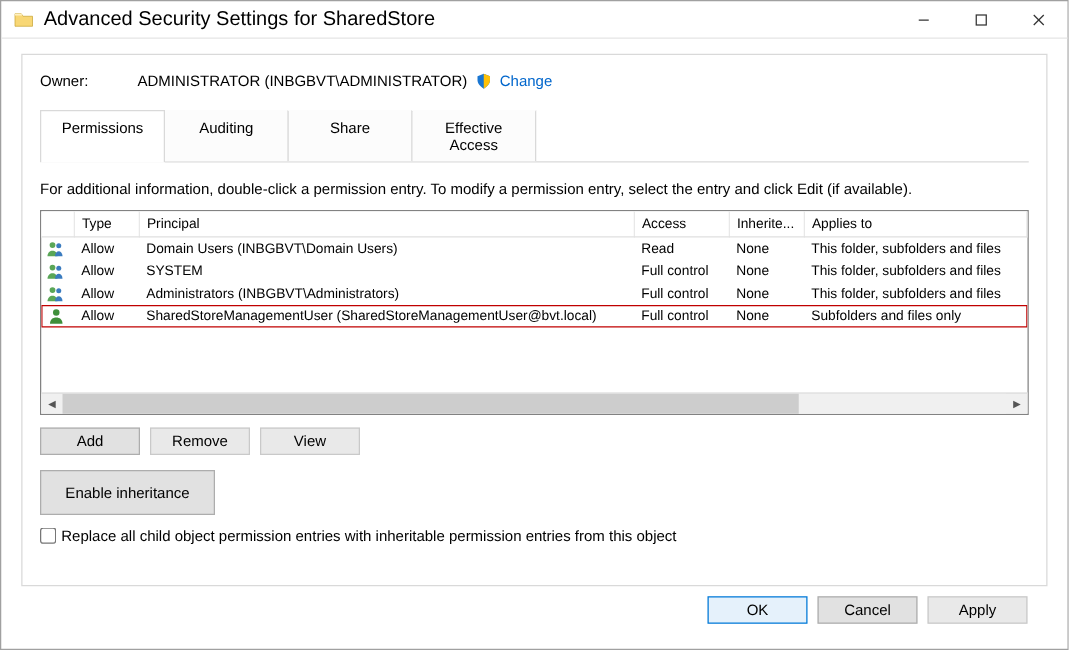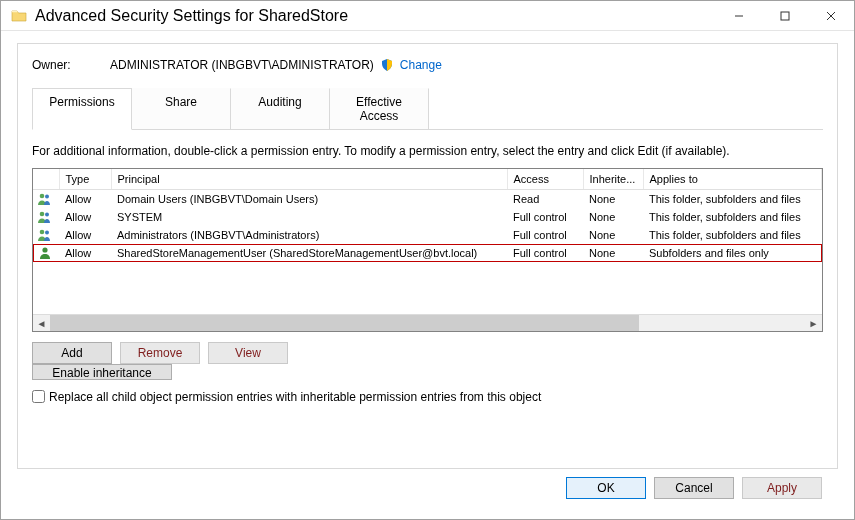--- a/index.html
+++ b/index.html
@@ -186,33 +186,34 @@
   .btn {
     width: 80px;
     height: 22px;
     border: 1px solid #adadad;
     background: #e1e1e1;
     font-family: inherit;
     font-size: 12px;
     cursor: pointer;
   }
   .btn:disabled {
-    color: #7f1d1d;
+    color: #000000;
     background: #e9e9e9;
     border-color: #c9c9c9;
     cursor: default;
   }
   .btn-wide {
     width: 140px;
-    height: 16px;
+    height: 36px;
     border: 1px solid #adadad;
     background: #e1e1e1;
     font-family: inherit;
     font-size: 12px;
     cursor: pointer;
+    margin-top: 12px;
     text-align: center;
   }
   .checkbox-row {
     display: flex;
     align-items: flex-start;
     gap: 4px;
     margin-top: 10px;
   }
   .checkbox-row input[type=checkbox]{
     width:13px;height:13px;margin:0;
@@ -274,22 +275,22 @@
                 <path d="M7 1l5 2v3c0 3-2 5-5 7-3-2-5-4-5-7V3z" fill="#1976d2"></path>
                 <path d="M7 1l5 2v3c0 3-2 5-5 7V1z" fill="#ffc107"></path>
               </svg>
           </span>
           <span class="change-link">Change</span>
         </span>
       </div>
 
       <div class="tabs">
         <div class="tab active">Permissions</div>
+        <div class="tab">Auditing</div>
         <div class="tab">Share</div>
-        <div class="tab">Auditing</div>
         <div class="tab">Effective Access</div>
       </div>
 
       <div class="info-text">For additional information, double-click a permission entry. To modify a permission entry, select the entry and click Edit (if available).</div>
 
       <div class="table-wrap">
         <div class="table-scroll">
           <table>
             <thead>
               <tr>

